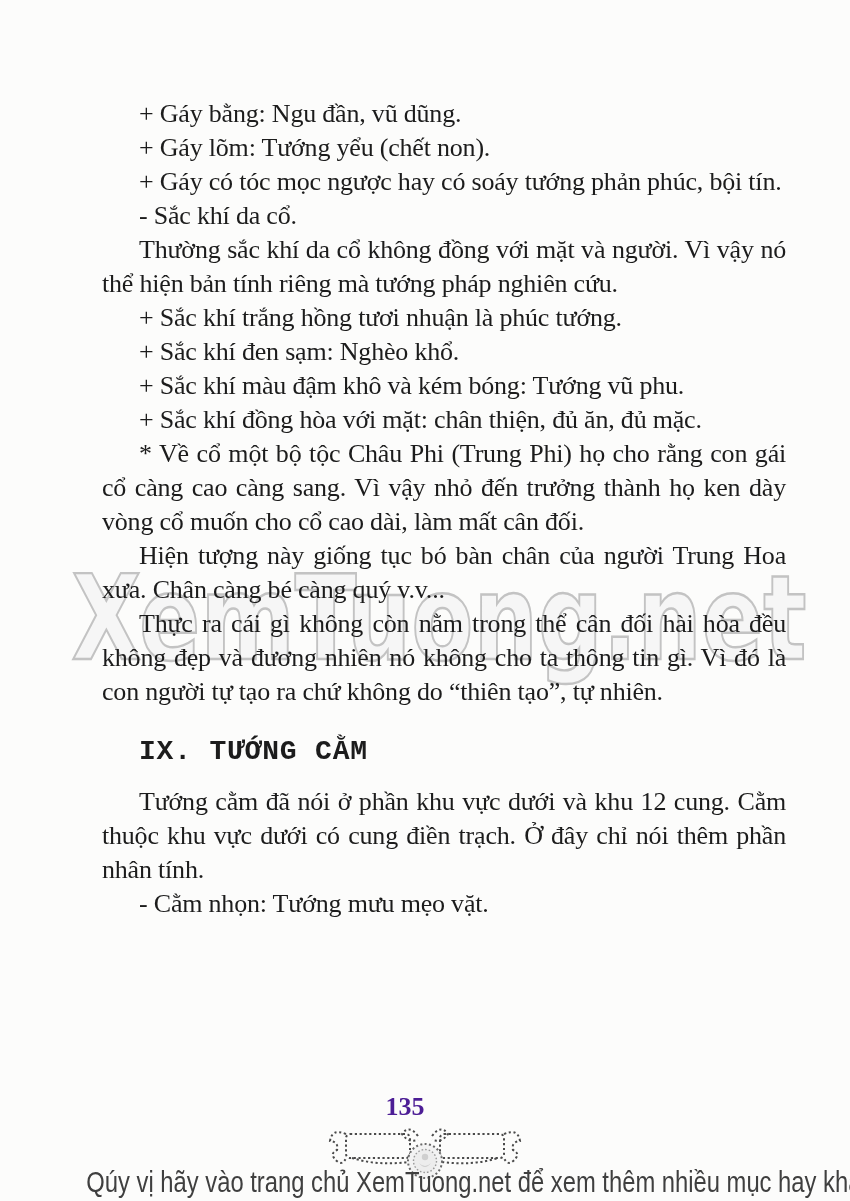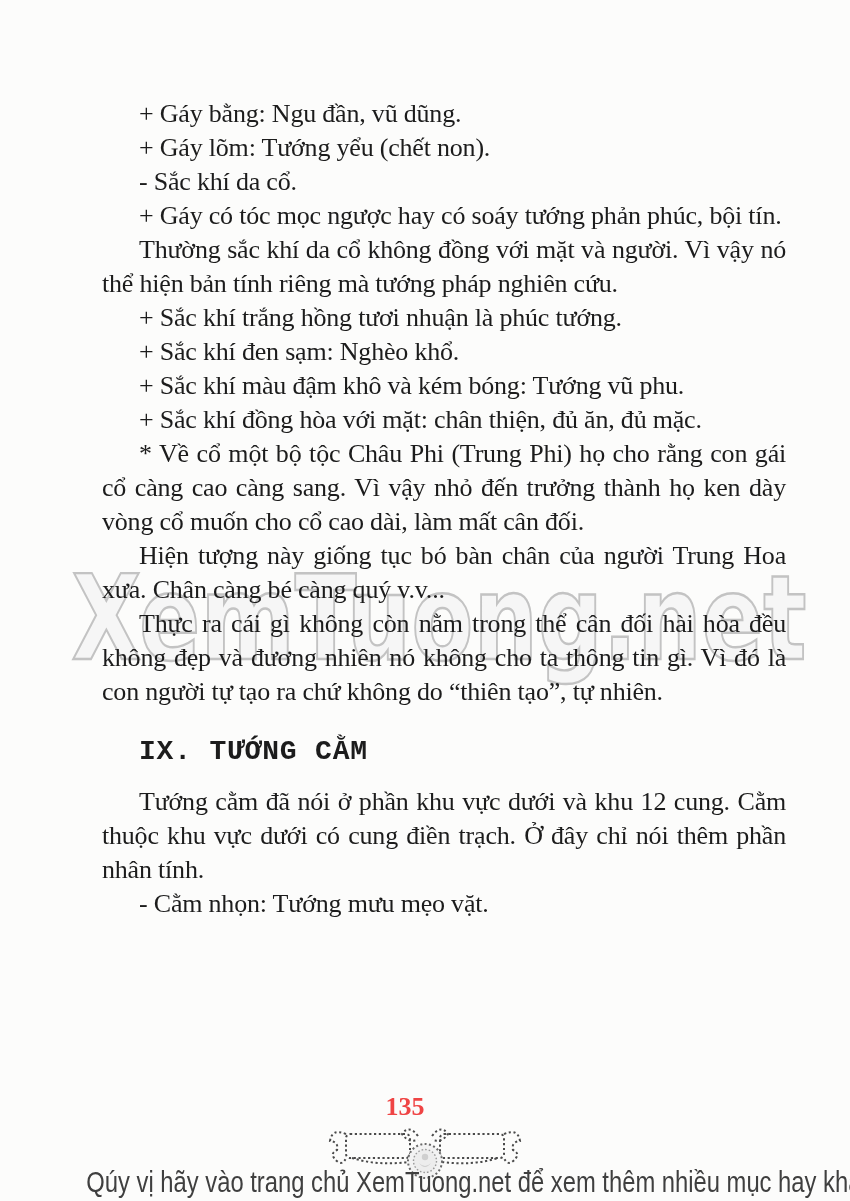--- a/index.html
+++ b/index.html
@@ -47,21 +47,21 @@
     letter-spacing:0.8px;
     margin:26px 0 16px 0;
     text-align:left;
     font-family:Liberation Mono, monospace;
   }
   
   .page-number{
     position:absolute;left:0;top:1092px;width:810px;
     z-index:3;
     text-align:center;
-    font-weight:bold;font-size:26px;color:#ef4444;
+    font-weight:bold;font-size:26px;color:#4c1d95;
     font-family:"Liberation Serif", serif;
   }
   
   .ornament{
     position:absolute;left:50%;top:1119px;transform:translateX(-50%);
     z-index:3;pointer-events:none;
   }
   
   .footer{
     position:absolute;left:0;bottom:2px;width:850px;
@@ -83,22 +83,22 @@
 
 <div class="page">
 
   <svg class="watermark" viewBox="0 0 755 178" width="755" height="178" aria-hidden="true">
     <text x="377" y="128" text-anchor="middle" font-size="118" textLength="735" lengthAdjust="spacingAndGlyphs">XemTuong.net</text>
   </svg>
 
   <div class="body-text">
       <p class="para">+ Gáy bằng: Ngu đần, vũ dũng.</p>
       <p class="para">+ Gáy lõm: Tướng yểu (chết non).</p>
+      <p class="para">+ Gáy có tóc mọc ngược hay có soáy tướng phản phúc, bội tín.</p>
       <p class="para">- Sắc khí da cổ.</p>
-      <p class="para">+ Gáy có tóc mọc ngược hay có soáy tướng phản phúc, bội tín.</p>
       <p class="para">Thường sắc khí da cổ không đồng với mặt và người. Vì vậy nó thể hiện bản tính riêng mà tướng pháp nghiên cứu.</p>
       <p class="para">+ Sắc khí trắng hồng tươi nhuận là phúc tướng.</p>
       <p class="para">+ Sắc khí đen sạm: Nghèo khổ.</p>
       <p class="para">+ Sắc khí màu đậm khô và kém bóng: Tướng vũ phu.</p>
       <p class="para">+ Sắc khí đồng hòa với mặt: chân thiện, đủ ăn, đủ mặc.</p>
       <p class="para">* Về cổ một bộ tộc Châu Phi (Trung Phi) họ cho rằng con gái cổ càng cao càng sang. Vì vậy nhỏ đến trưởng thành họ ken dày vòng cổ muốn cho cổ cao dài, làm mất cân đối.</p>
       <p class="para">Hiện tượng này giống tục bó bàn chân của người Trung Hoa xưa. Chân càng bé càng quý v.v...</p>
       <p class="para">Thực ra cái gì không còn nằm trong thể cân đối hài hòa đều không đẹp và đương nhiên nó không cho ta thông tin gì. Vì đó là con người tự tạo ra chứ không do “thiên tạo”, tự nhiên.</p>
       <p class="para heading">IX. TƯỚNG CẰM</p>
       <p class="para">Tướng cằm đã nói ở phần khu vực dưới và khu 12 cung. Cằm thuộc khu vực dưới có cung điền trạch. Ở đây chỉ nói thêm phần nhân tính.</p>

